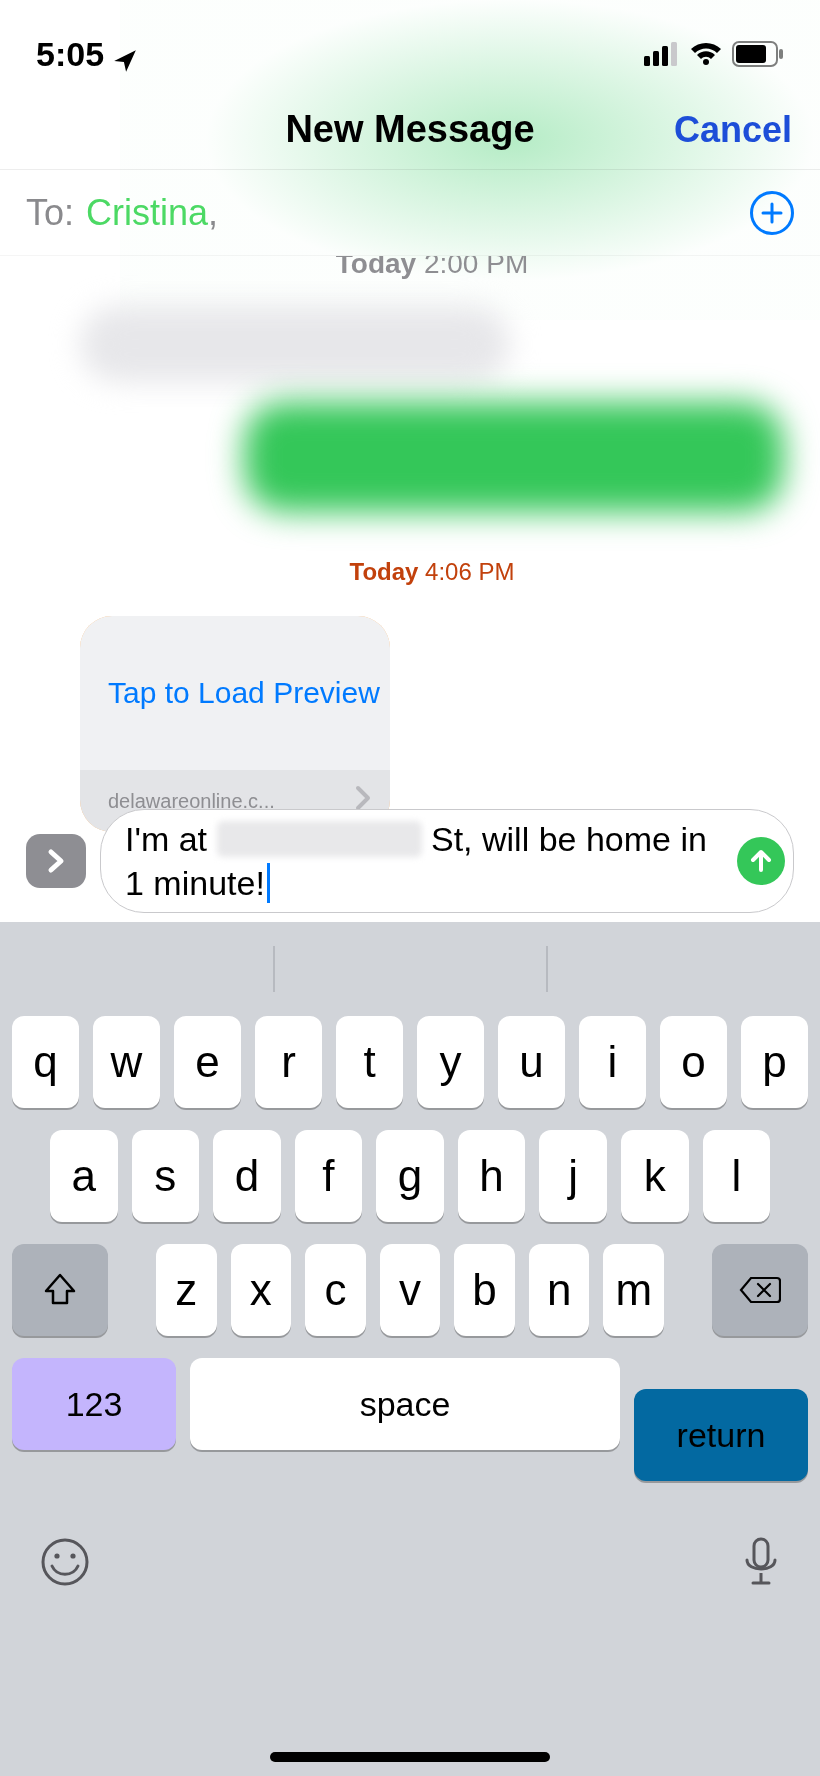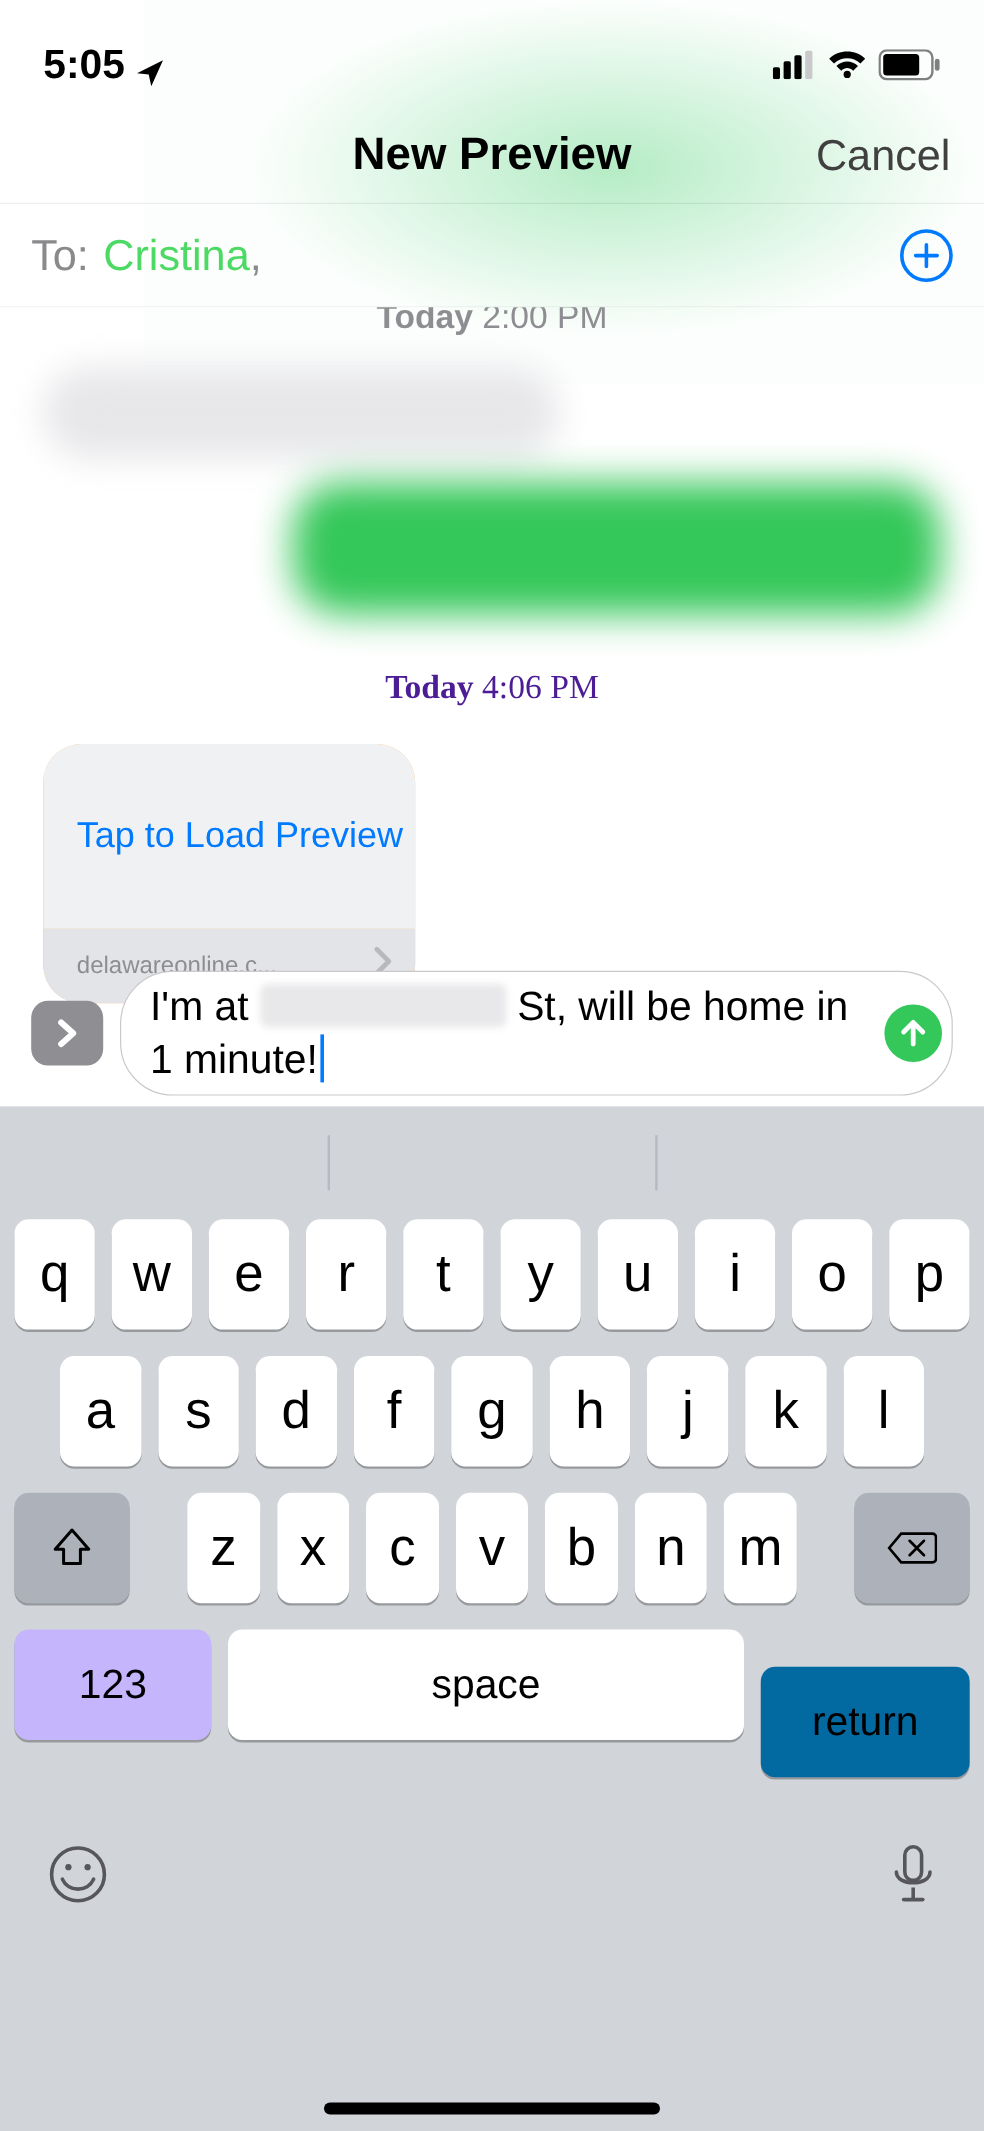--- a/index.html
+++ b/index.html
@@ -12,36 +12,36 @@
     background: radial-gradient(closest-side, rgba(120,220,150,0.55), rgba(120,220,150,0.02) 78%);
     pointer-events: none;
   }
 
   .statusbar { position: absolute; top: 0; left: 0; right: 0; height: 90px; display: flex; align-items: center; justify-content: space-between; padding: 18px 36px 0; font-size: 34px; font-weight: 600; }
   .statusbar .left { display: flex; align-items: flex-end; gap: 8px; }
   .statusbar .right { display: flex; align-items: center; gap: 10px; }
 
   .navbar { position: absolute; top: 90px; left: 0; right: 0; height: 80px; display: flex; align-items: center; justify-content: center; border-bottom: 1px solid rgba(0,0,0,0.07); }
   .navbar .title { font-size: 38px; font-weight: 700; }
-  .navbar .cancel { position: absolute; right: 28px; font-size: 36px; color: #404040; font-weight: 400; }
+  .navbar .cancel { position: absolute; right: 28px; font-size: 36px; color: #1d4ed8; font-weight: 700; }
 
   .to-row { position: absolute; top: 170px; left: 0; right: 0; height: 86px; display: flex; align-items: center; padding: 0 26px; font-size: 36px; border-bottom: 1px solid rgba(0,0,0,0.04); }
   .to-row .to-label { color: #8a8a8d; margin-right: 12px; }
   .to-row .recipient { color: #4cd964; font-weight: 400; }
   .to-row .comma { color: #8a8a8d; }
   .to-row .add { margin-left: auto; width: 44px; height: 44px; border: 3px solid #007aff; border-radius: 50%; color: #007aff; display: flex; align-items: center; justify-content: center; font-size: 34px; line-height: 1; }
 
-  .thread { position: absolute; top: 256px; left: 0; right: 0; bottom: 866px; overflow: hidden; }
+  .thread { position: absolute; top: 256px; left: 0; right: 0; bottom: 866px; overflow: hidden; padding-left: 44px; }
   .time-cut { text-align: center; color: #8e8e92; font-size: 28px; margin-top: -8px; }
   .time-cut .day { font-weight: 600; color: #8e8e92; }
 
   .bbl-in-blur { margin: 26px 0 0 36px; width: 430px; height: 76px; border-radius: 40px; background: #e7e7ea; filter: blur(14px); }
   .bbl-out-blur { margin: 20px 36px 0 auto; width: 540px; height: 110px; border-radius: 40px; background: #34c759; filter: blur(16px); }
 
-  .timestamp { text-align: center; margin-top: 46px; font-size: 28px; color: #4c1d95; font-family: Liberation Serif, serif; }
+  .timestamp { text-align: center; margin-top: 46px; font-size: 24px; color: #c2410c; }
   .timestamp .day { font-weight: 600; }
 
   .link-card { margin: 30px 0 0 36px; width: 310px; border-radius: 32px; overflow: hidden; background: #fdba74; }
   .link-card .preview { height: 154px; background: #f0f1f3; display: flex; align-items: center; padding-left: 28px; color: #007aff; font-size: 30px; }
   .link-card .footer { height: 62px; background: #e3e4e7; display: flex; align-items: center; padding: 0 18px 0 28px; color: #8e8e92; font-size: 20px; }
   .link-card .footer .chev { margin-left: auto; color: #c6c6cb; font-size: 30px; }
 
   .composer { position: absolute; left: 0; right: 0; top: 800px; height: 122px; display: flex; align-items: center; padding: 0 26px; gap: 14px; }
   .composer .expand { width: 60px; height: 54px; background: #8e8e93; border-radius: 14px; display: flex; align-items: center; justify-content: center; color: #fff; }
   .composer .input-wrap { flex: 1; height: 104px; border: 1.5px solid #c9c9cc; border-radius: 44px; background: #fff; position: relative; display: flex; align-items: center; padding: 0 72px 0 24px; }
@@ -102,21 +102,21 @@
         </svg>
       <svg width="52" height="26" viewBox="0 0 52 26">
           <rect x="1" y="1" width="44" height="24" rx="6" fill="none" stroke="#000" stroke-width="2" opacity="0.5"></rect>
           <rect x="4" y="4" width="30" height="18" rx="3" fill="#000"></rect>
           <rect x="47" y="8" width="4" height="10" rx="2" fill="#000" opacity="0.5"></rect>
         </svg>
     </div>
   </div>
 
   <div class="navbar">
-    <div class="title">New Preview</div>
+    <div class="title">New Message</div>
     <div class="cancel">Cancel</div>
   </div>
 
   <div class="to-row">
     <span class="to-label">To:</span>
     <span class="recipient">Cristina</span>
       <span class="comma">,</span>
     <div class="add">
       <svg width="24" height="24" viewBox="0 0 24 24">
           <path d="M12 3v18M3 12h18" stroke="#007aff" stroke-width="3" stroke-linecap="round"></path>

